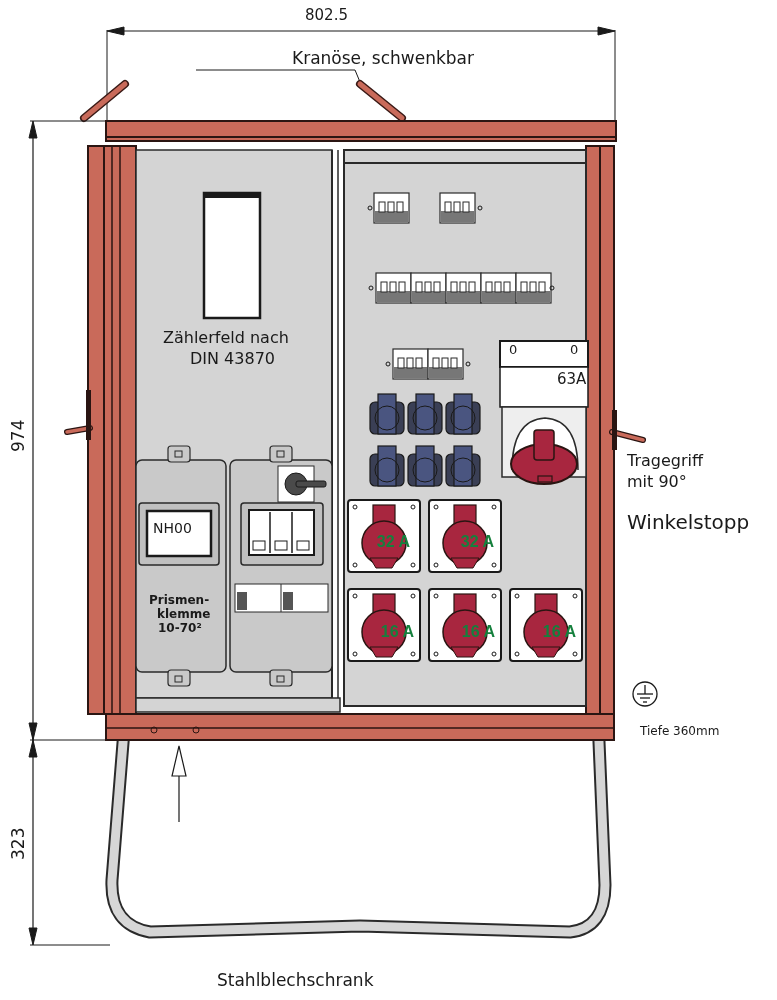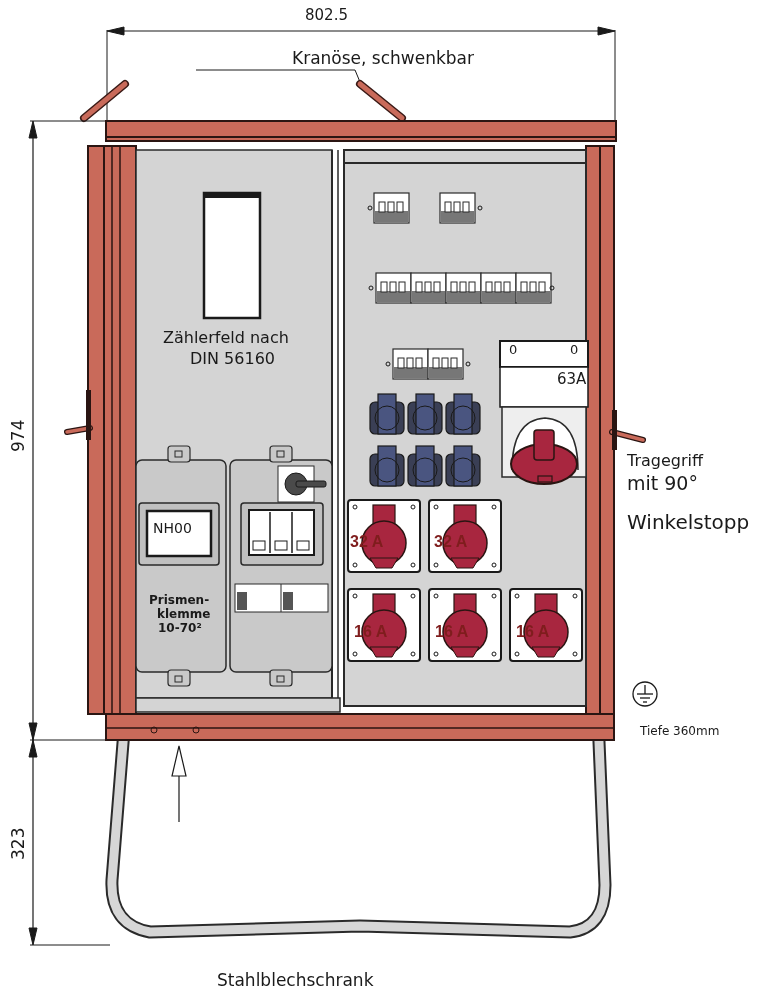--- a/index.html
+++ b/index.html
@@ -1,21 +1,21 @@
 <!DOCTYPE html>
 <html><head>
 <meta charset="utf-8">
 <style>
   html, body { margin: 0; padding: 0; background: #ffffff; }
   body { width: 777px; height: 1000px; position: relative; overflow: hidden;
          font-family: "DejaVu Sans", sans-serif; color: #1a1a1a; }
   svg.drawing { position: absolute; left: 0; top: 0; }
   .lbl { position: absolute; font-family: "DejaVu Sans", sans-serif; color: #1a1a1a; white-space: nowrap; }
   .rot { transform: rotate(-90deg); transform-origin: left top; }
-  .socket-lbl { position: absolute; color: #7f1d1d; font-weight: bold; font-family: "Liberation Sans", sans-serif; font-size: 16px; text-align: left; width: 60px; }
+  .socket-lbl { position: absolute; color: #15803d; font-weight: bold; font-family: "Liberation Sans", sans-serif; font-size: 16px; text-align: right; width: 60px; }
 </style>
 </head>
 <body>
 
 <svg class="drawing" width="777" height="1000" viewBox="0 0 777 1000">
 
   <g stroke="#1a1a1a" fill="#1a1a1a">
     <line x1="107" y1="30" x2="107" y2="120" stroke-width="1"></line>
     <line x1="615" y1="30" x2="615" y2="120" stroke-width="1"></line>
     <line x1="110" y1="31" x2="612" y2="31" stroke-width="1.2"></line>
@@ -306,35 +306,35 @@
   </g>
 </svg>
 
 <div class="lbl" style="left:305px; top:6px; font-size:15px;">802.5</div>
 <div class="lbl" style="left:292px; top:48px; font-size:17px;">Kranöse, schwenkbar</div>
 
 <div class="lbl rot" style="left:8px; top:452px; font-size:17px;">974</div>
 <div class="lbl rot" style="left:8px; top:860px; font-size:17px;">323</div>
 
 <div class="lbl" style="left:163px; top:328px; font-size:16px;">Zählerfeld nach</div>
-<div class="lbl" style="left:190px; top:349px; font-size:16px;">DIN 56160</div>
+<div class="lbl" style="left:190px; top:349px; font-size:16px;">DIN 43870</div>
 
 <div class="lbl" style="left:153px; top:520px; font-size:14px;">NH00</div>
 <div class="lbl" style="left:149px; top:593px; font-size:12px; font-weight:bold;">Prismen-</div>
 <div class="lbl" style="left:157px; top:607px; font-size:12px; font-weight:bold;">klemme</div>
 <div class="lbl" style="left:158px; top:621px; font-size:12px; font-weight:bold;">10-70²</div>
 
 <div class="lbl" style="left:509px; top:342px; font-size:13px;">0</div>
 <div class="lbl" style="left:570px; top:342px; font-size:13px;">0</div>
 <div class="lbl" style="left:533px; top:370px; font-size:15px;margin-left:24px;">63A</div>
 
 <div class="socket-lbl" style="left:350px; top:533px;">32 A</div>
 <div class="socket-lbl" style="left:434px; top:533px;">32 A</div>
 <div class="socket-lbl" style="left:354px; top:623px;">16 A</div>
 <div class="socket-lbl" style="left:435px; top:623px;">16 A</div>
 <div class="socket-lbl" style="left:516px; top:623px;">16 A</div>
 
 <div class="lbl" style="left:627px; top:451px; font-size:16px;">Tragegriff</div>
-<div class="lbl" style="left:627px; top:472px; font-size:19px;">mit 90°</div>
+<div class="lbl" style="left:627px; top:472px; font-size:16px;">mit 90°</div>
 <div class="lbl" style="left:627px; top:493px; font-size:20px;margin-top:17px;">Winkelstopp</div>
 <div class="lbl" style="left:640px; top:724px; font-size:12px;">Tiefe 360mm</div>
 
 <div class="lbl" style="left:217px; top:970px; font-size:17px;">Stahlblechschrank</div>
 
 </body></html>

